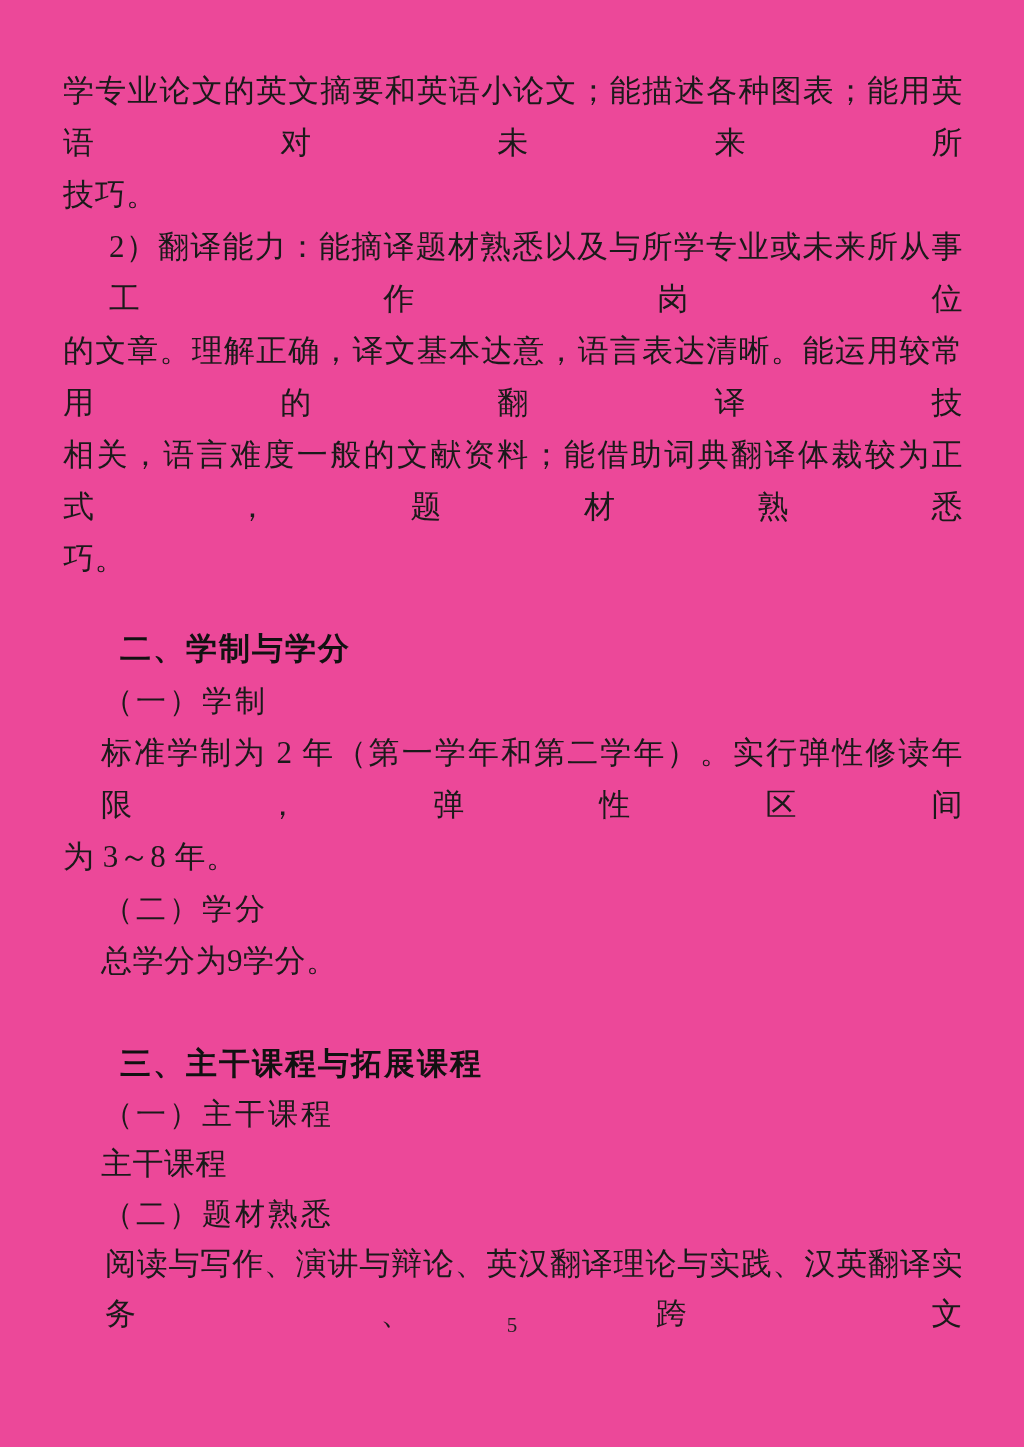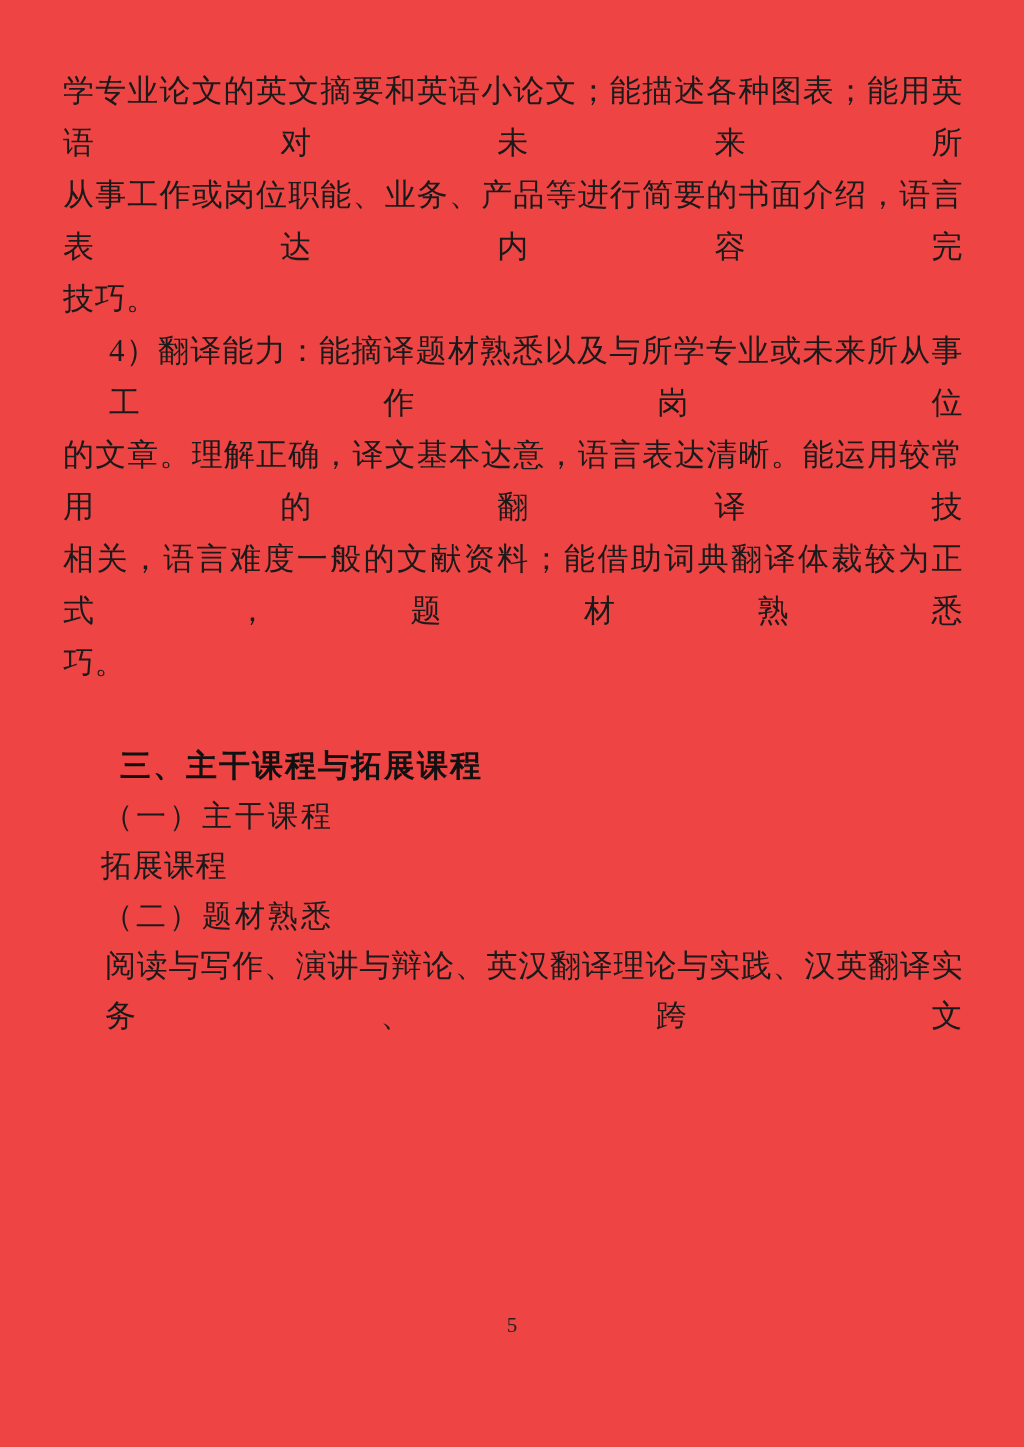--- a/index.html
+++ b/index.html
@@ -7,21 +7,21 @@
   body {
     width: 1024px;
     height: 1447px;
     position: relative;
     font-family: "Liberation Serif", "DejaVu Serif", serif;
     color: #1a1a1a;
   }
   .page {
     position: absolute;
     inset: 0;
-    background: #ef4444;
+    background: #ec4899;
     padding: 65px 61px 16px 63px;
     overflow: hidden;
   }
   .line {
     font-size: 31px;
     line-height: 52px;
     white-space: normal;
     letter-spacing: 0.5px;
   }
   .just {
@@ -61,36 +61,43 @@
     color: #222;
   }
 </style>
 </head>
 <body>
 
 <div class="page">
 
   <div>
     <div class="line just">学专业论文的英文摘要和英语小论文；能描述各种图表；能用英语对未来所</div>
-    <div class="line just">从事工作或岗位职能、业务、产品等进行简要的书面介绍，语言表达内容完</div>
     <div class="line">技巧。</div>
   </div>
 
   <div>
-    <div class="line just ind-para">4）翻译能力：能摘译题材熟悉以及与所学专业或未来所从事工作岗位</div>
+    <div class="line just ind-para">2）翻译能力：能摘译题材熟悉以及与所学专业或未来所从事工作岗位</div>
     <div class="line just">的文章。理解正确，译文基本达意，语言表达清晰。能运用较常用的翻译技</div>
     <div class="line just">相关，语言难度一般的文献资料；能借助词典翻译体裁较为正式，题材熟悉</div>
     <div class="line">巧。</div>
   </div>
 
+  <div>
+    <div class="heading heading-gap-2">二、学制与学分</div>
+    <div class="kai">（一）学制</div>
+    <div class="line just ind-body">标准学制为 2 年（第一学年和第二学年）。实行弹性修读年限，弹性区间</div>
+    <div class="line">为 3～8 年。</div>
+    <div class="kai">（二）学分</div>
+    <div class="line ind-body">总学分为9学分。</div>
+  </div>
 
   <div class="sec3">
     <div class="heading heading-gap-3">三、主干课程与拓展课程</div>
     <div class="kai">（一）主干课程</div>
-    <div class="line ind-body">拓展课程</div>
+    <div class="line ind-body">主干课程</div>
     <div class="kai">（二）题材熟悉</div>
     <div class="line just ind-list">阅读与写作、演讲与辩论、英汉翻译理论与实践、汉英翻译实务、跨文</div>
 
   </div>
 
 </div>
 
 <div class="page-number">5</div>
 
 </body></html>

